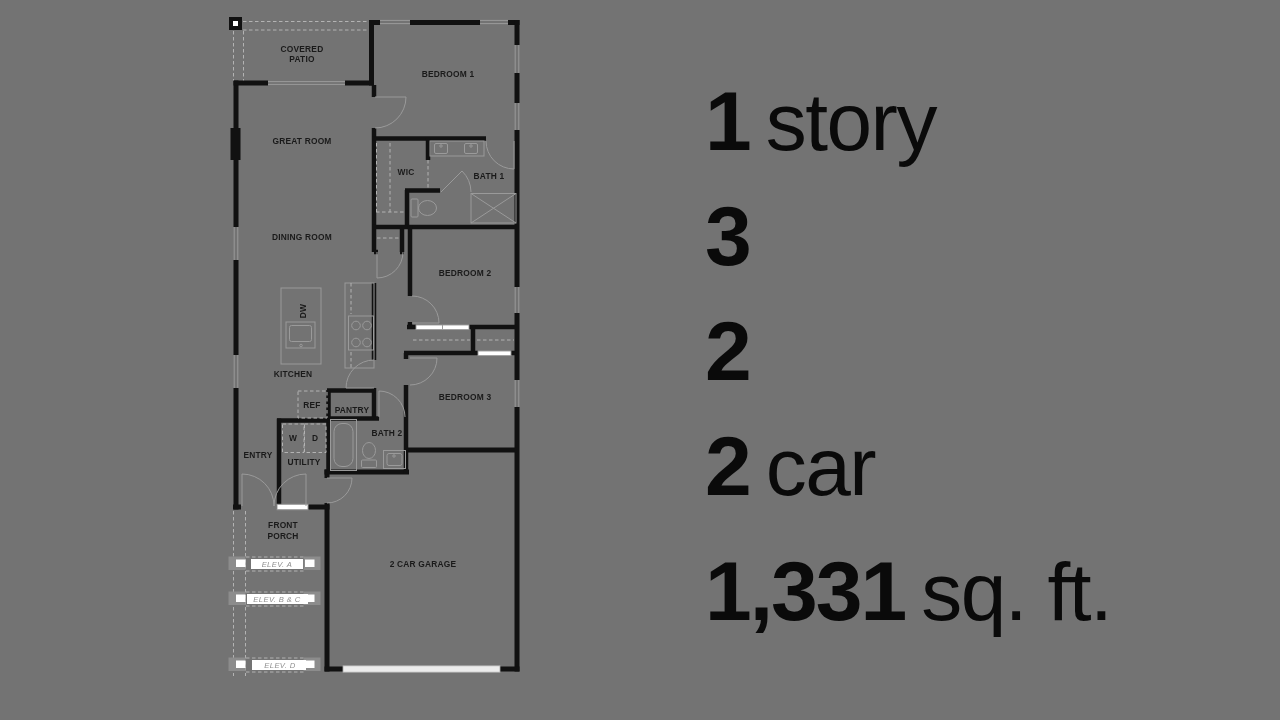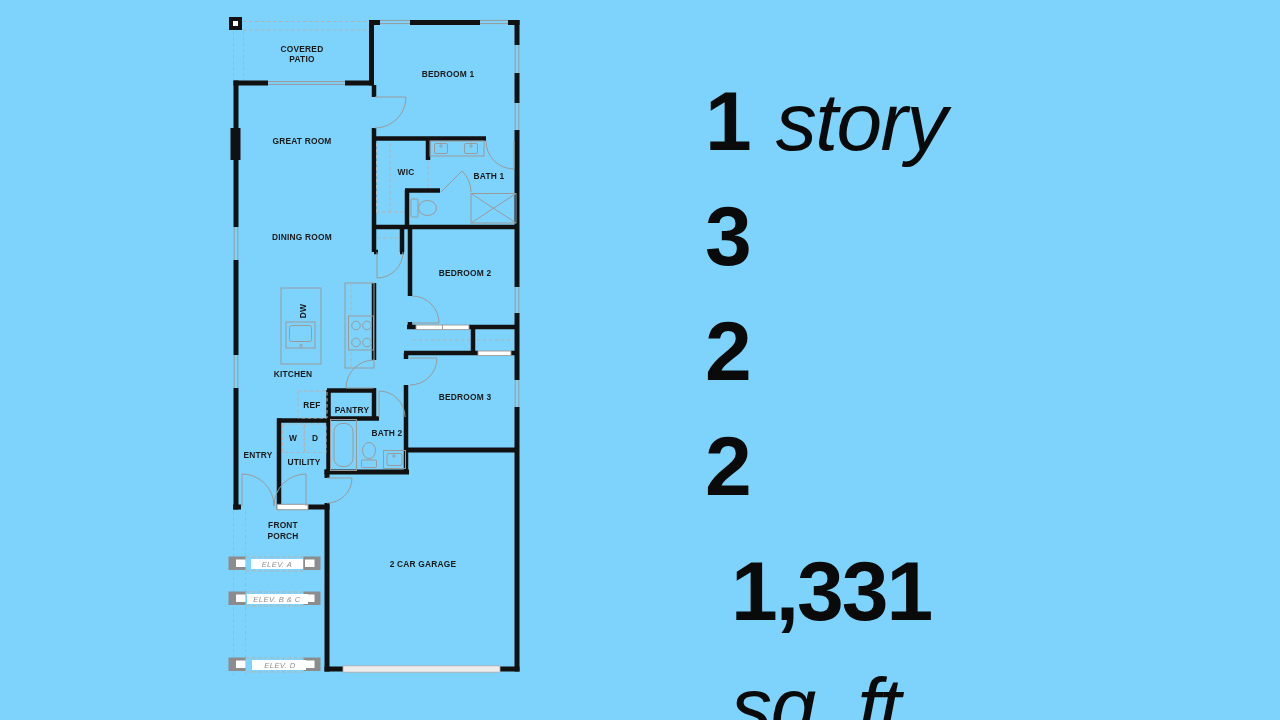--- a/index.html
+++ b/index.html
@@ -1,38 +1,38 @@
 <!DOCTYPE html>
 <html><head>
 <meta charset="utf-8">
 <style>
   html,body{margin:0;padding:0;background:#fff;}
-  .canvas{position:relative;width:1280px;height:720px;background:#7dd3fc;overflow:hidden;
+  .canvas{position:relative;width:1280px;height:720px;background:#737373;overflow:hidden;
           font-family:"Liberation Sans",sans-serif;}
   .plan-wrap{position:absolute;left:226px;top:10px;width:300px;height:666px;}
   .plan-wrap svg{display:block;width:300px;height:666px;}
 
   
   .wall-ext{stroke:#111;stroke-width:5;fill:none;}
   .wall-int{stroke:#111;stroke-width:4.5;fill:none;}
   .thin{stroke:#9a9a9a;stroke-width:1;fill:none;}
   .thin-f{stroke:#9a9a9a;stroke-width:1;fill:#fff;}
   .dash{stroke:#b3b3b3;stroke-width:1;fill:none;stroke-dasharray:3.5 2.5;}
   .winline{stroke:#9a9a9a;stroke-width:1;fill:none;}
   .room-label{font-family:"Liberation Sans",sans-serif;font-size:8.4px;font-weight:bold;
               fill:#1a1a1a;letter-spacing:0.2px;text-anchor:middle;}
   .elev-label{font-family:"Liberation Sans",sans-serif;font-size:7.6px;font-style:italic;
               fill:#8f8f8f;letter-spacing:0.4px;text-anchor:middle;}
 
   
   .stats{position:absolute;left:705px;top:64px;color:#0a0a0a;}
   .stat-row{display:flex;align-items:baseline;height:115px;line-height:115px;white-space:nowrap;}
-  .stat-row.last{margin-top:10px;flex-direction:column;}
+  .stat-row.last{margin-top:10px;}
   .stat-value{font-size:84px;font-weight:900;letter-spacing:-2px;}
-  .stat-label{font-size:82px;font-weight:400;letter-spacing:-1.5px;margin-left:26px;font-style:italic;}
+  .stat-label{font-size:82px;font-weight:400;letter-spacing:-1.5px;margin-left:16px;}
 </style>
 </head>
 <body>
 
 <div class="canvas">
 
   <div class="plan-wrap">
     <svg viewBox="226 10 300 666" xmlns="http://www.w3.org/2000/svg">
 
       <g>
@@ -208,20 +208,21 @@
       <span class="stat-label">story</span>
     </div>
     <div class="stat-row">
       <span class="stat-value">3</span>
     </div>
     <div class="stat-row">
       <span class="stat-value">2</span>
     </div>
     <div class="stat-row">
       <span class="stat-value">2</span>
+      <span class="stat-label">car</span>
     </div>
     <div class="stat-row last">
       <span class="stat-value">1,331</span>
       <span class="stat-label">sq. ft.</span>
     </div>
   </div>
 
 </div>
 
 </body></html>

